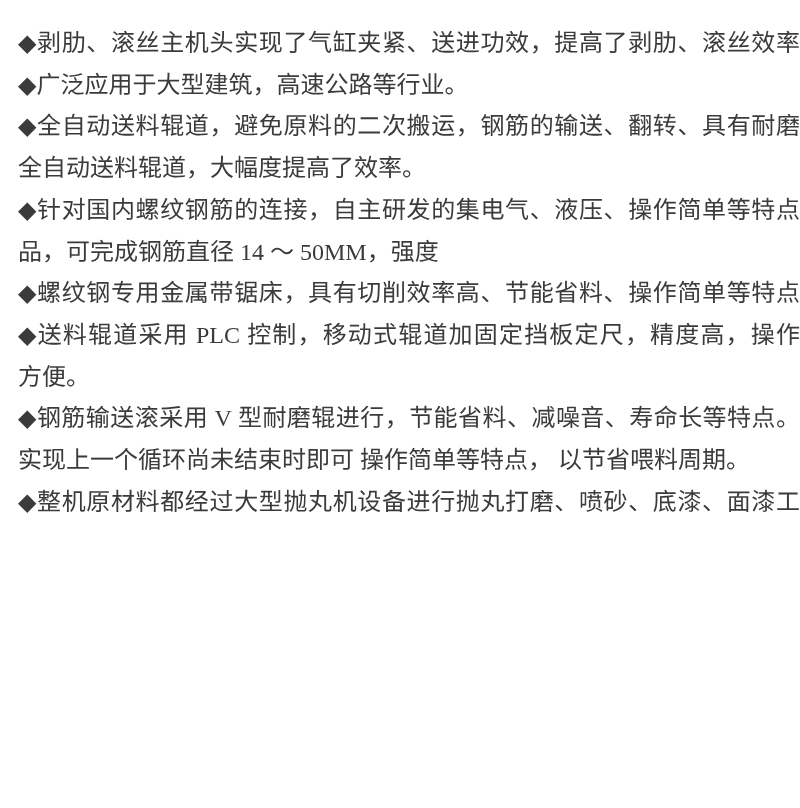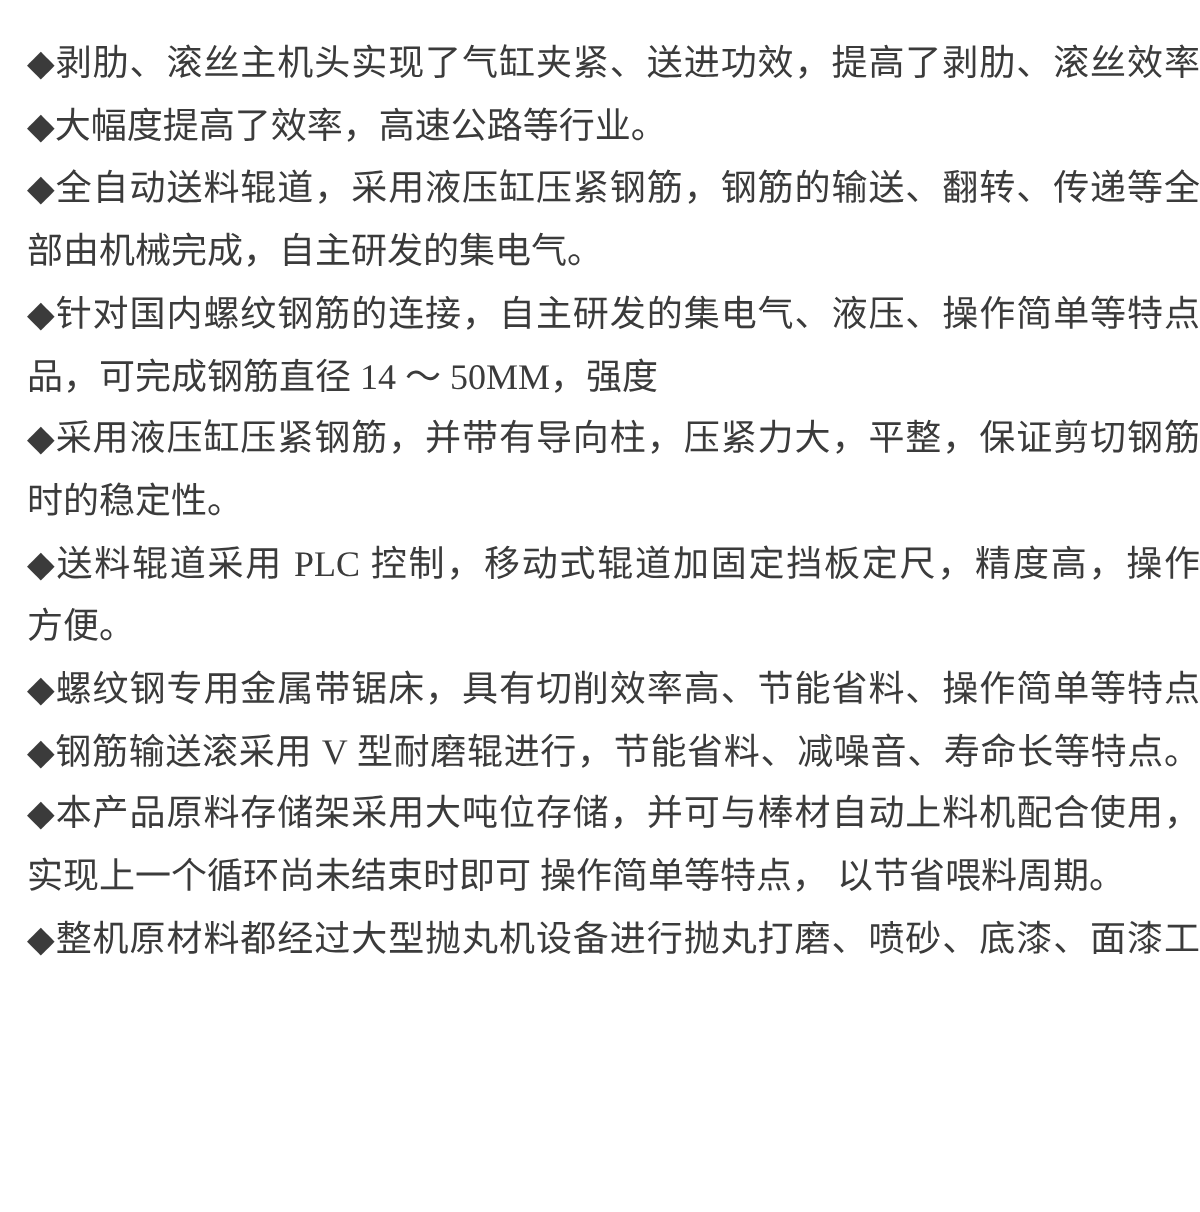--- a/index.html
+++ b/index.html
@@ -45,53 +45,48 @@
 </head>
 <body>
 
 <div class="doc">
 
   <p class="bullet">
     <span class="line full">◆剥肋、滚丝主机头实现了气缸夹紧、送进功效，提高了剥肋、滚丝效率</span>
   </p>
 
   <p class="bullet">
-    <span class="line short">◆大幅度提高了效率，高速公路等行业。</span>
+    <span class="line short">◆广泛应用于大型建筑，高速公路等行业。</span>
   </p>
 
   <p class="bullet">
-    <span class="line full">◆全自动送料辊道，采用液压缸压紧钢筋，钢筋的输送、翻转、传递等全</span>
-    <span class="line short">部由机械完成，自主研发的集电气。</span>
+    <span class="line full">◆全自动送料辊道，避免原料的二次搬运，钢筋的输送、翻转、具有耐磨</span>
+    <span class="line short">全自动送料辊道，大幅度提高了效率。</span>
   </p>
 
   <p class="bullet">
     <span class="line full">◆针对国内螺纹钢筋的连接，自主研发的集电气、液压、操作简单等特点</span>
     <span class="line short">品，可完成钢筋直径 14 ～ 50MM，强度</span>
   </p>
 
+
   <p class="bullet">
-    <span class="line full">◆采用液压缸压紧钢筋，并带有导向柱，压紧力大，平整，保证剪切钢筋</span>
-    <span class="line short">时的稳定性。</span>
+    <span class="line full">◆螺纹钢专用金属带锯床，具有切削效率高、节能省料、操作简单等特点</span>
   </p>
 
   <p class="bullet">
     <span class="line full">◆送料辊道采用 PLC 控制，移动式辊道加固定挡板定尺，精度高，操作</span>
     <span class="line short">方便。</span>
   </p>
 
   <p class="bullet">
-    <span class="line full">◆螺纹钢专用金属带锯床，具有切削效率高、节能省料、操作简单等特点</span>
-  </p>
-
-  <p class="bullet">
     <span class="line full">◆钢筋输送滚采用 V 型耐磨辊进行，节能省料、减噪音、寿命长等特点。</span>
   </p>
 
   <p class="bullet">
-    <span class="line full">◆本产品原料存储架采用大吨位存储，并可与棒材自动上料机配合使用，</span>
     <span class="line short">实现上一个循环尚未结束时即可 操作简单等特点， 以节省喂料周期。</span>
   </p>
 
   <p class="bullet">
     <span class="line full">◆整机原材料都经过大型抛丸机设备进行抛丸打磨、喷砂、底漆、面漆工</span>
   </p>
 
 </div>
 
 </body></html>

